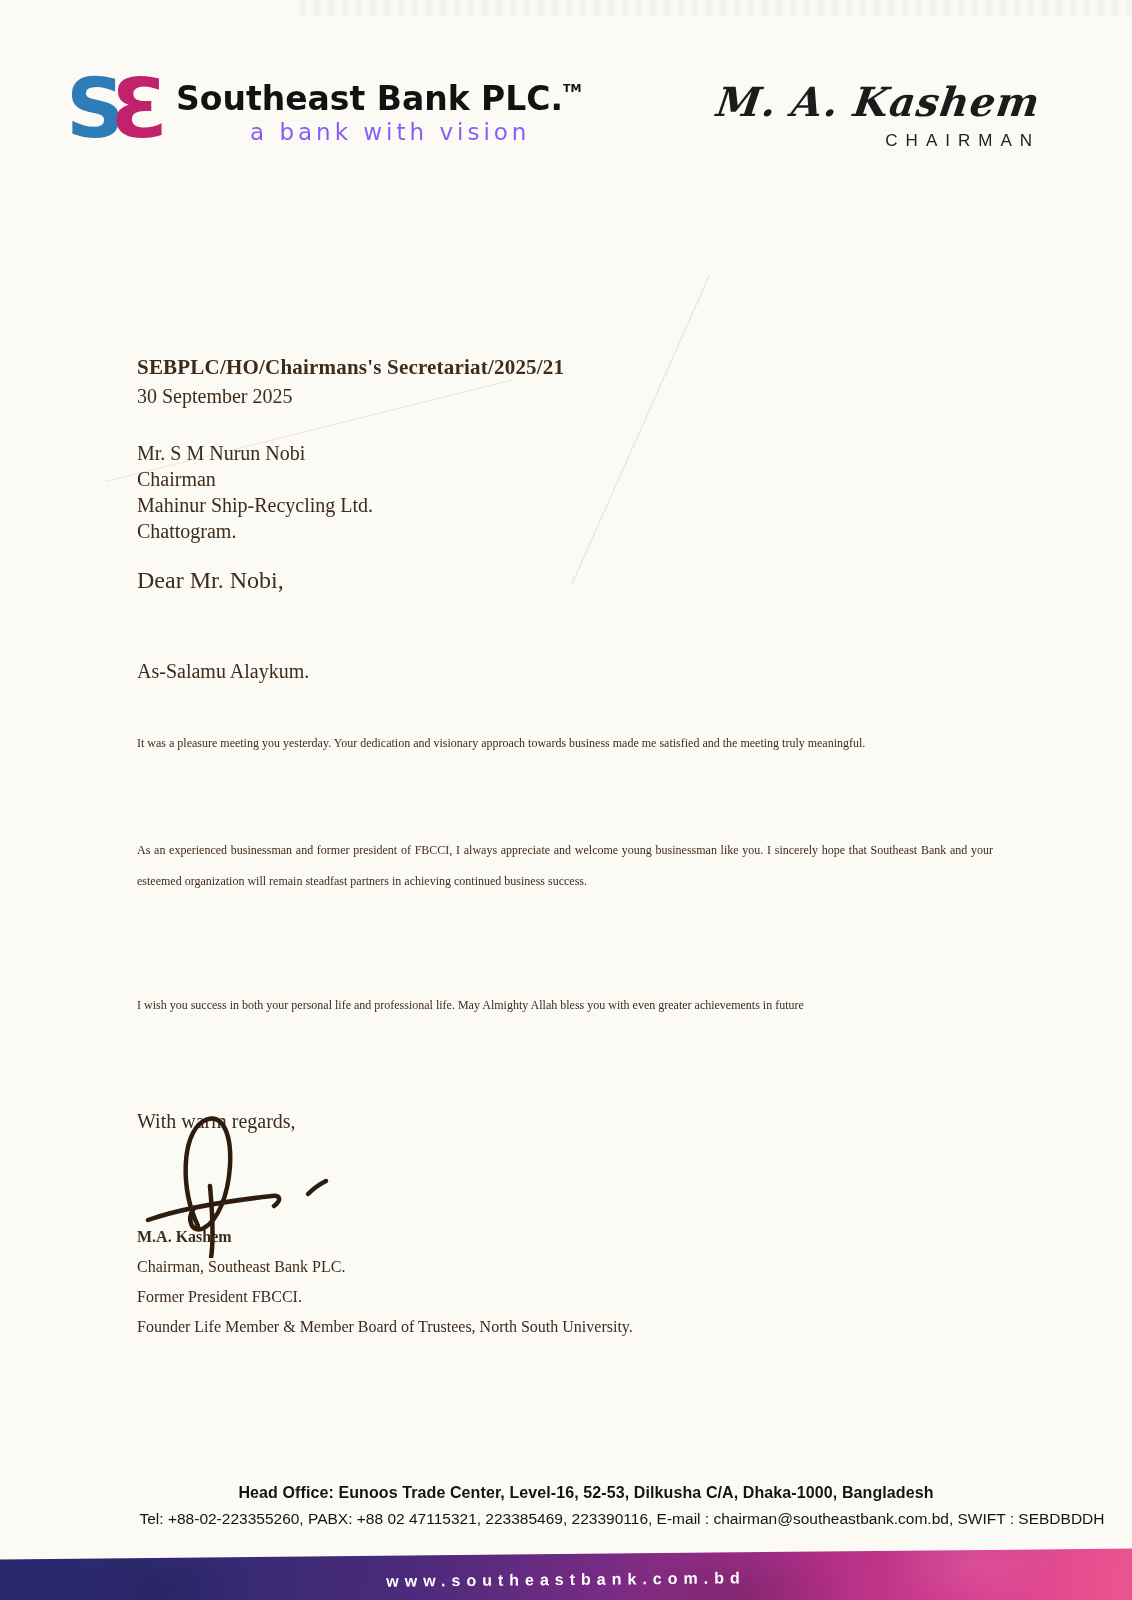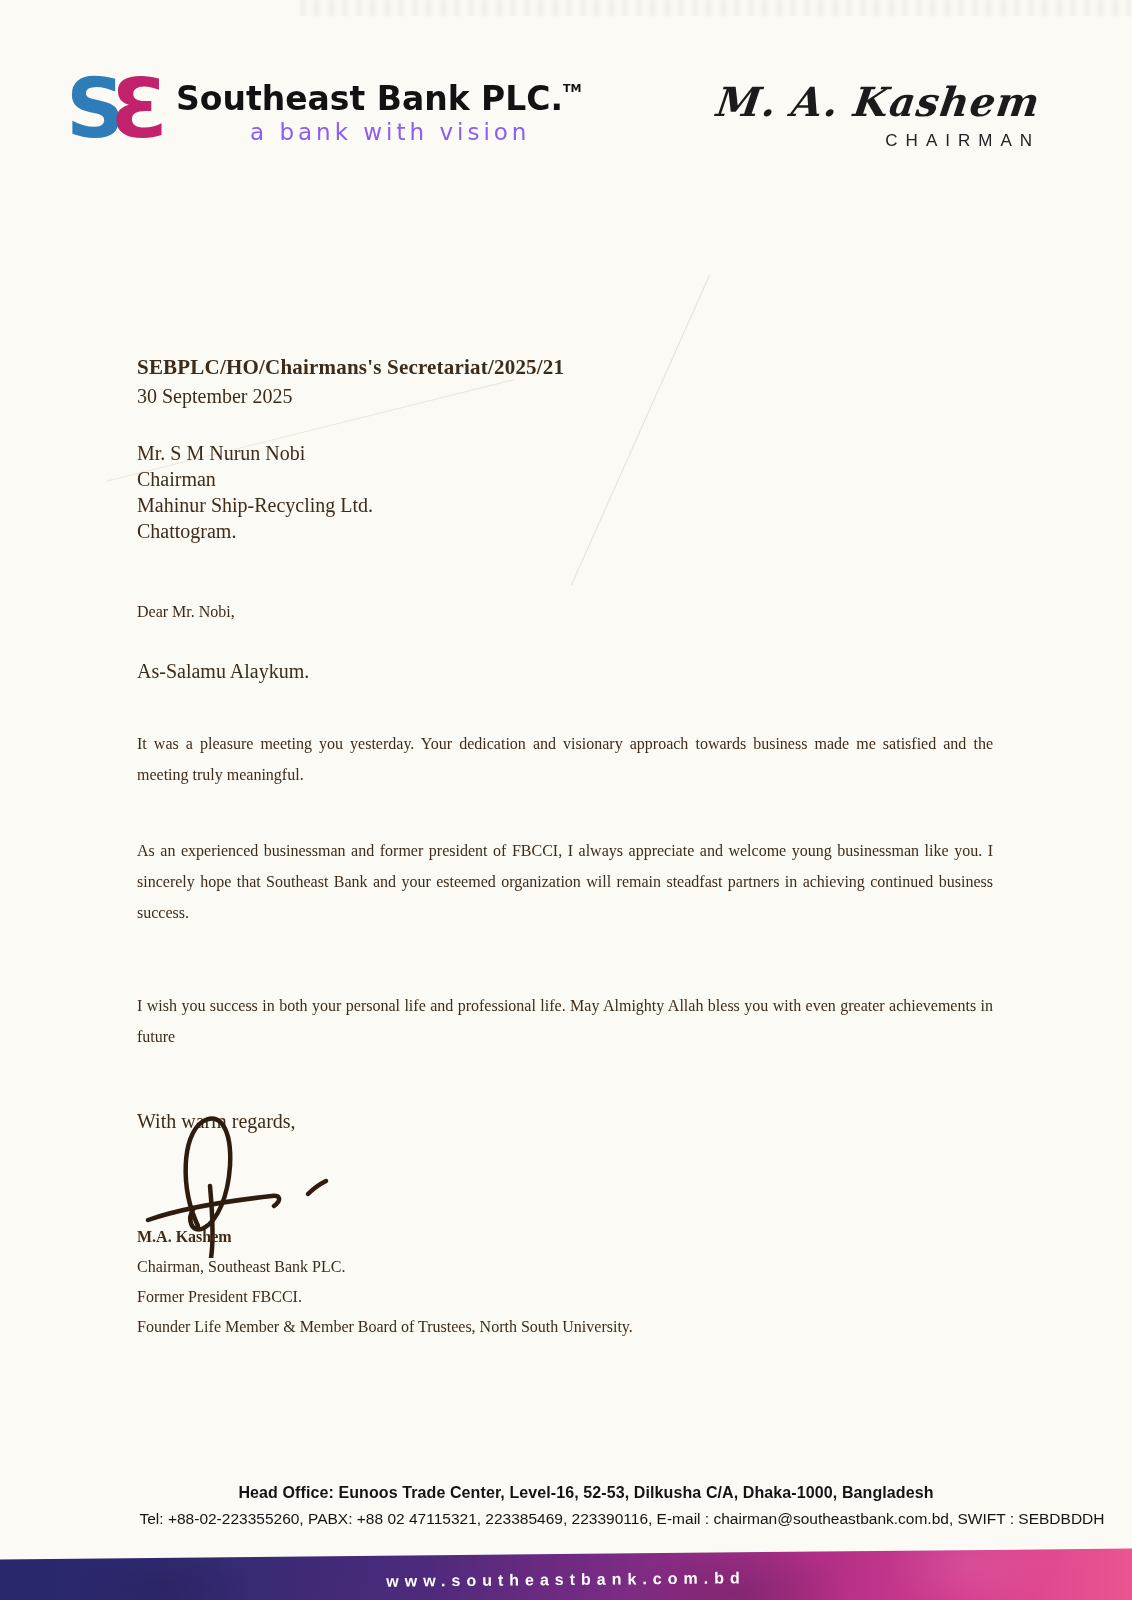--- a/index.html
+++ b/index.html
@@ -69,24 +69,24 @@
   }
 
   
   .content { position: absolute; left: 137px; width: 856px; }
   .ref-block { top: 355px; }
   .ref-no { font-weight: bold; font-size: 21px; letter-spacing: .2px; }
   .ref-date { font-size: 20px; margin-top: 5px; }
 
   .address-block { top: 440px; font-size: 20px; line-height: 26px; }
 
-  .salutation { top: 603px; font-size: 16px; }
+  .salutation { top: 567px; font-size: 24px; }
   .greeting   { top: 660px; font-size: 20px; }
 
-  .para { font-size: 16px; line-height: 31px; text-align: justify; }
+  .para { font-size: 12px; line-height: 31px; text-align: justify; }
   .para-1 { top: 728px; }
   .para-2 { top: 835px; }
   .para-3 { top: 990px; }
 
   .closing-regards { top: 1086px; font-size: 20px; margin-top: 24px; }
 
   .signature-wrap { position: absolute; top: 1108px; left: 140px; width: 300px; height: 150px; }
   .signature-wrap svg { display: block; }
 
   .signer-block { top: 1222px; font-size: 16px; line-height: 30px; }

